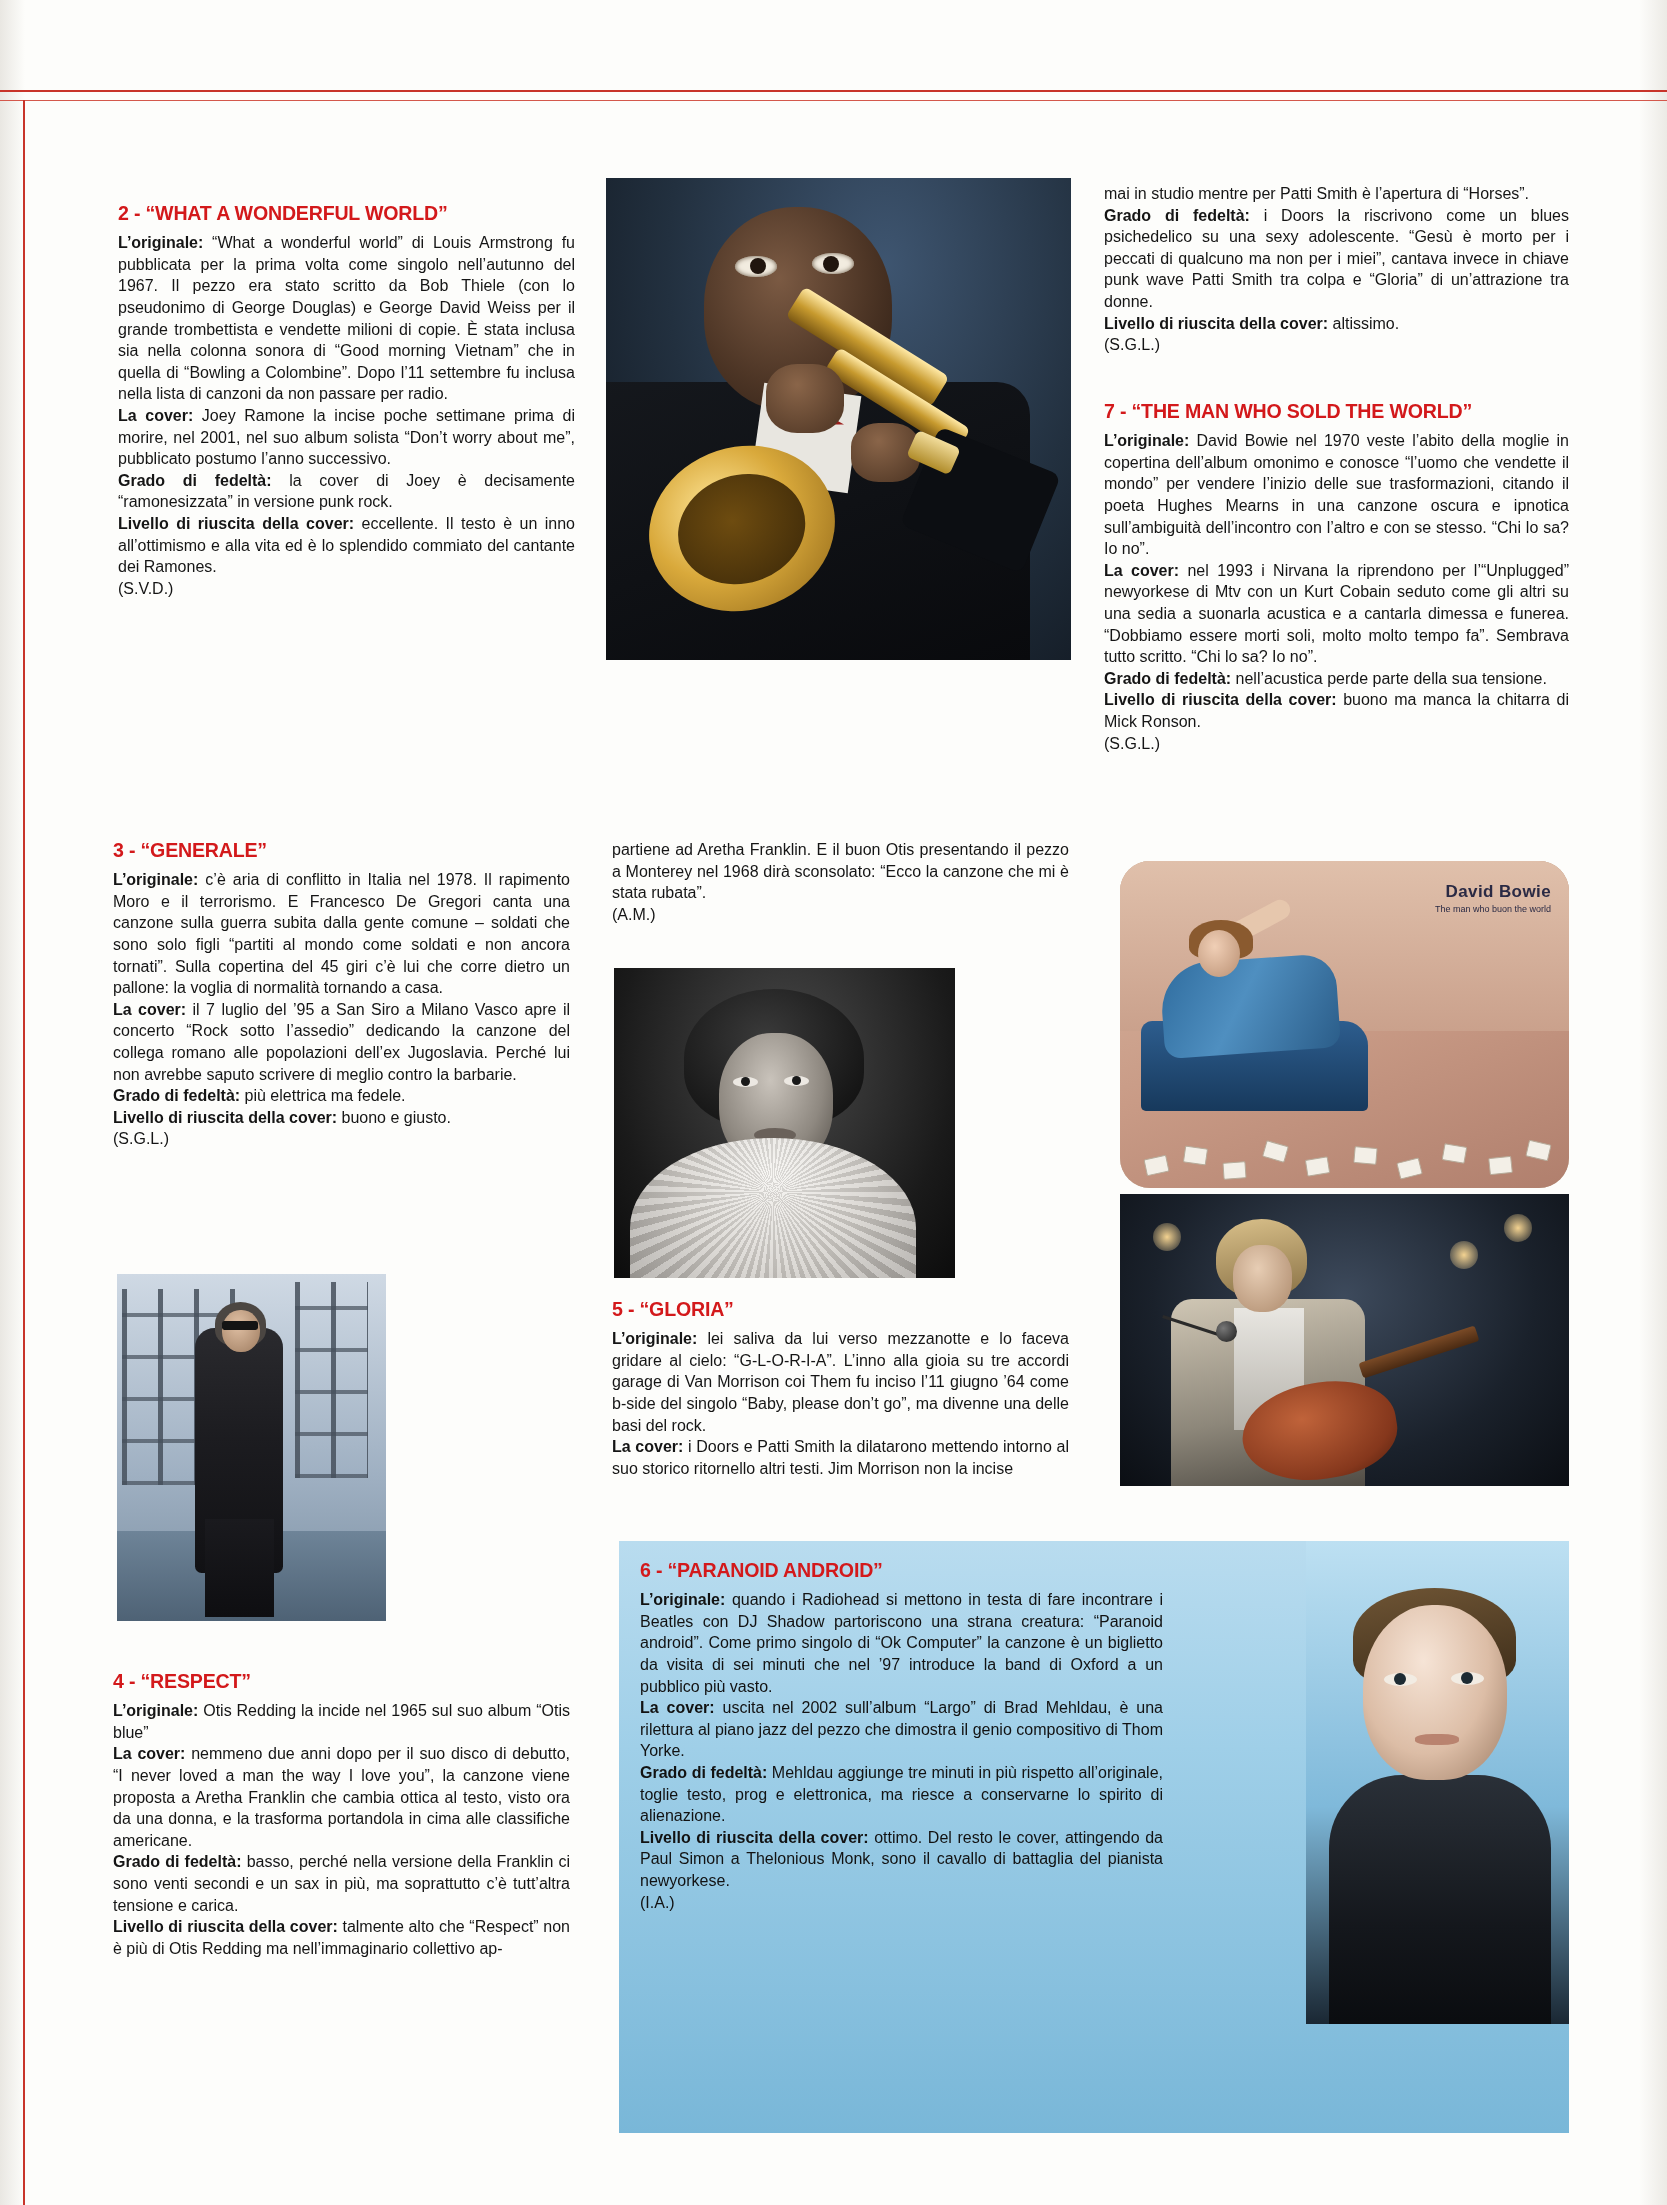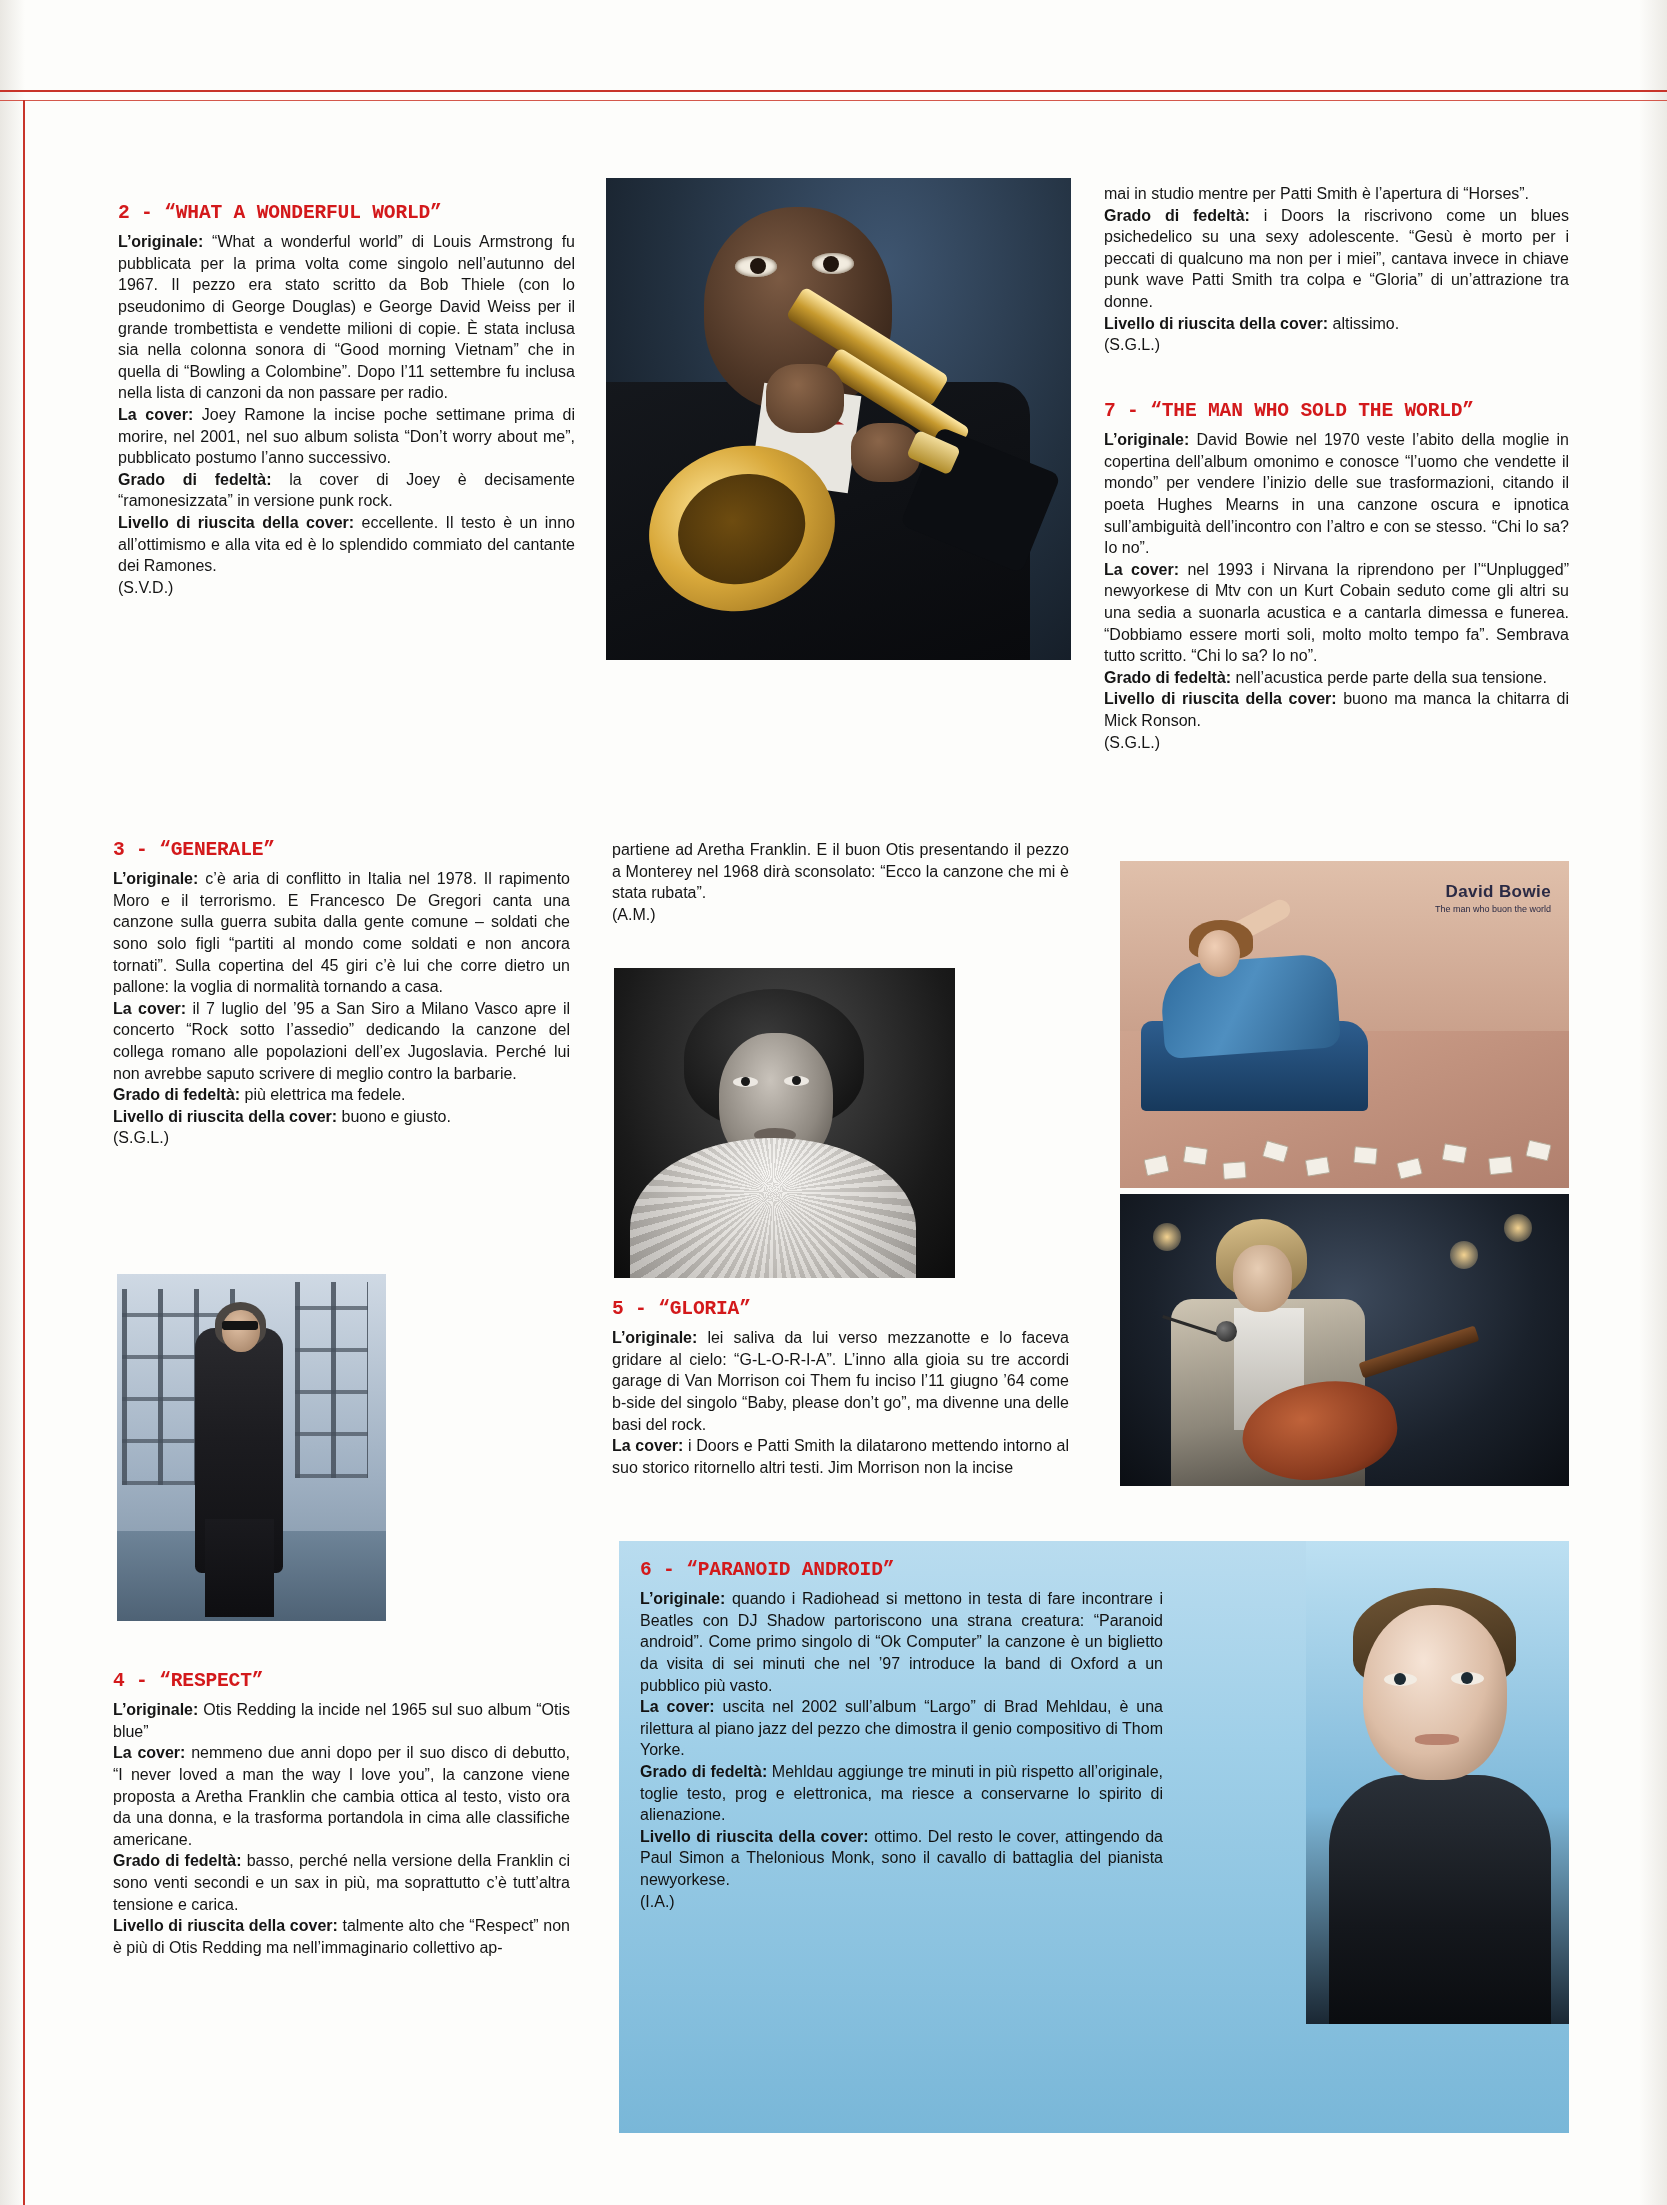--- a/index.html
+++ b/index.html
@@ -50,21 +50,21 @@
   }
 
   .col { position: absolute; }
 
   h2.entry-title {
     font-size: 19.6px;
     font-weight: bold;
     color: #d3191b;
     margin: 0 0 7.3px 0;
     letter-spacing: -0.2px;
-    font-family: Liberation Mono, monospace;
+    font-family: Liberation Sans, sans-serif;
   }
   p.body {
     font-size: 16px;
     line-height: 21.6px;
     margin: 0;
     text-align: justify;
     color: #151515;
     font-family: "Liberation Sans", sans-serif;
   }
   p.body + p.body { margin-top: 0px; }
@@ -221,21 +221,21 @@
   }
   .ar-fur::after {
     content:"";
     position:absolute; inset: 0;
     background: repeating-conic-gradient(from 0deg at 50% 30%, rgba(255,255,255,0.55) 0deg 3deg, rgba(120,120,120,0.35) 3deg 6deg);
     opacity: .55;
     border-radius: 50% 50% 0 0;
   }
 
   
-  #photo-bowie { background: #c8b8a4; }
+  #photo-bowie { background: #c8b8a4; border-radius: 30px; }
   .bw-bg { position: absolute; inset: 0; background: linear-gradient(160deg, #d8b7a2 0%, #c99b86 50%, #b07f6d 100%); }
   .bw-wall { position:absolute; left:0; top:0; width:100%; height:52%; background: linear-gradient(180deg,#e0c0ab,#caa18c); }
   .bw-title { position: absolute; right: 18px; top: 21px; text-align: right; color: #2a2a44; }
   .bw-title .n { font-size: 17px; font-weight: bold; letter-spacing: 0.4px; }
   .bw-title .s { font-size: 9px; margin-top: 2.4px; }
   .bw-chaise {
     position: absolute;
     left: 21px; top: 160px;
     width: 227px; height: 90px;
     background: linear-gradient(180deg,#2d5d8e,#17395c);

